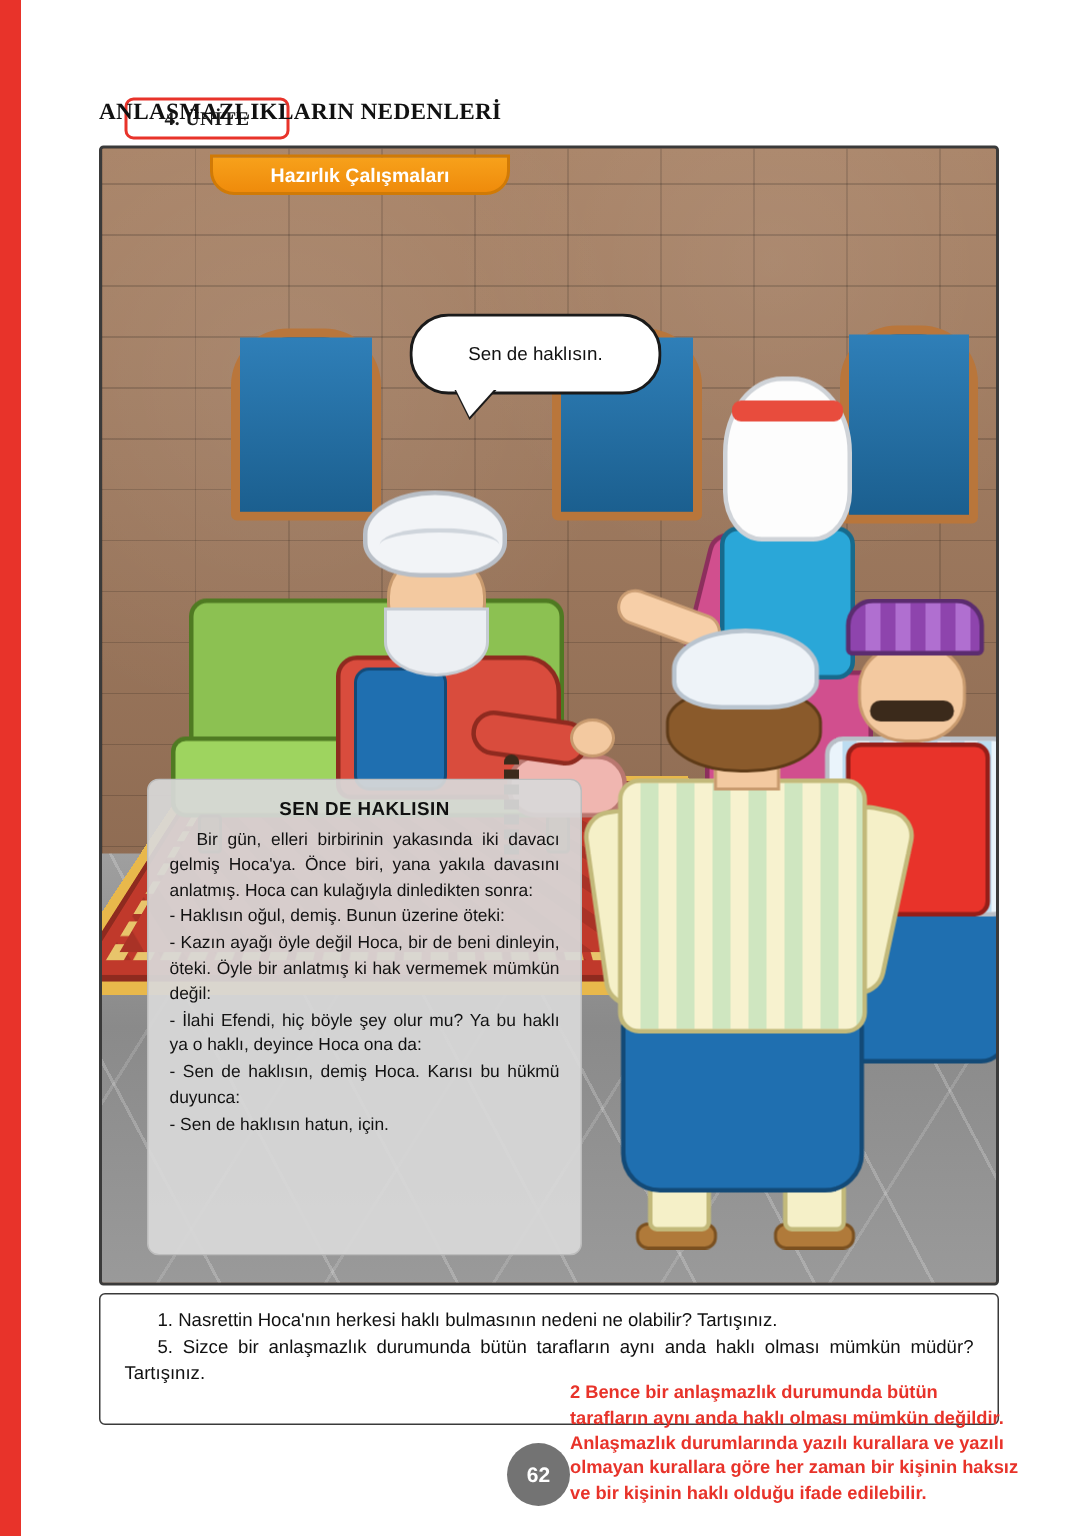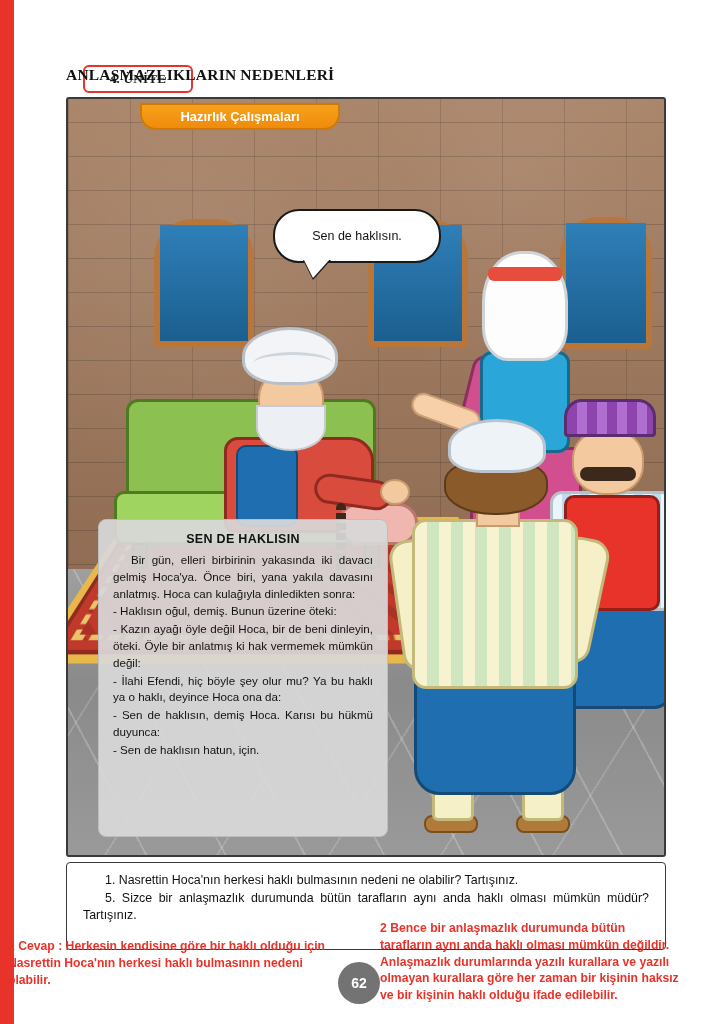--- a/index.html
+++ b/index.html
@@ -510,20 +510,19 @@
       <p>- Sen de haklısın hatun, için.</p>
     </div>
 
   </div>
 
   <div class="questions">
     <p class="q">1. Nasrettin Hoca'nın herkesi haklı bulmasının nedeni ne olabilir? Tartışınız.</p>
     <p class="q">5. Sizce bir anlaşmazlık durumunda bütün tarafların aynı anda haklı olması mümkün müdür? Tartışınız.</p>
   </div>
 
-  <div class="ans-left">1 Cevap : Herkesin kendisine göre bir haklı olduğu için Nasrettin Hoca'nın herkesi haklı bulmasının nedeni olabilir.</div>
   <div class="ans-right">2 Bence bir anlaşmazlık durumunda bütün tarafların aynı anda haklı olması mümkün değildir. Anlaşmazlık durumlarında yazılı kurallara ve yazılı olmayan kurallara göre her zaman bir kişinin haksız ve bir kişinin haklı olduğu ifade edilebilir.</div>
 
   <div class="pagenum">
     <span>62</span>
   </div>
 
 </div>
 
 </body></html>

